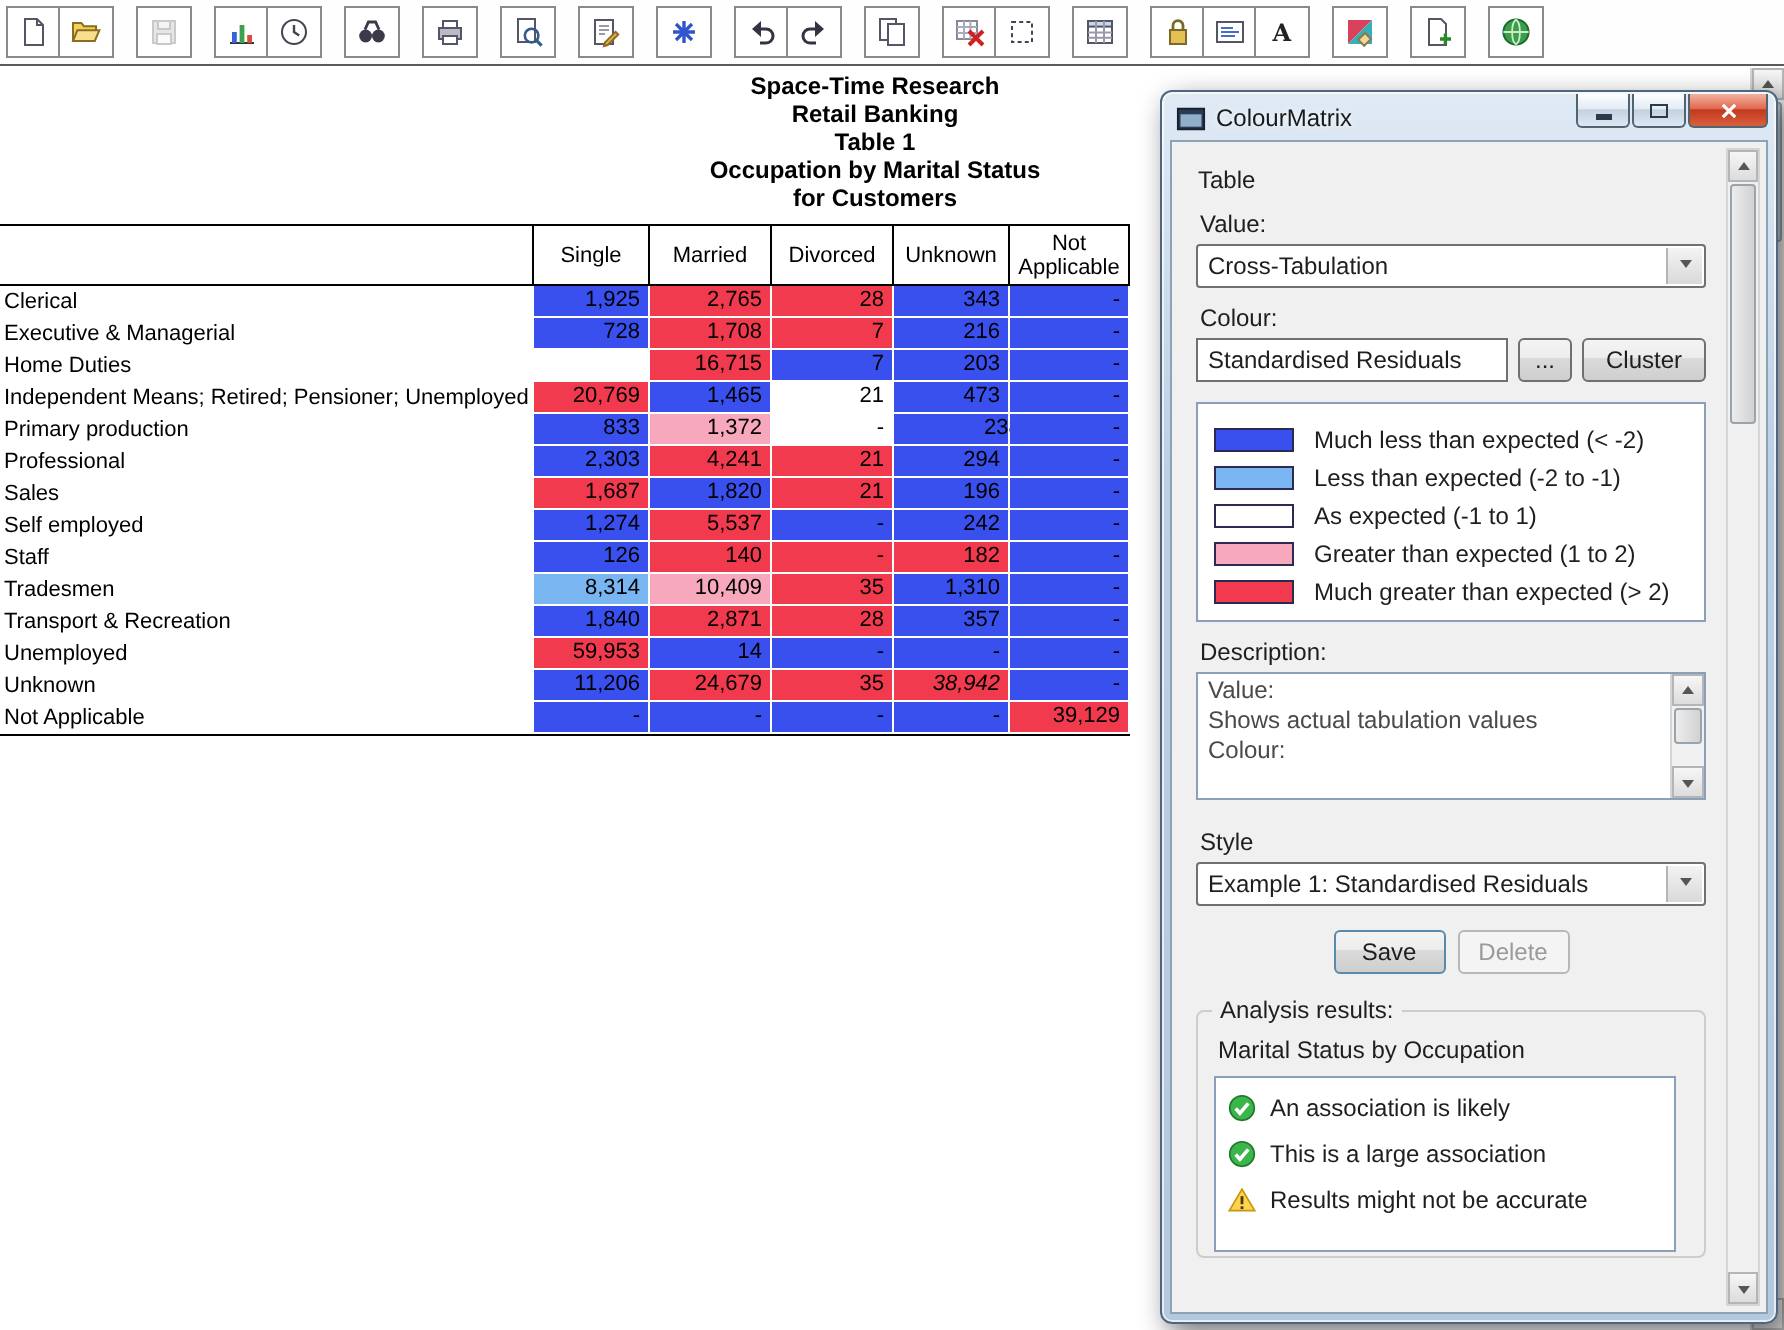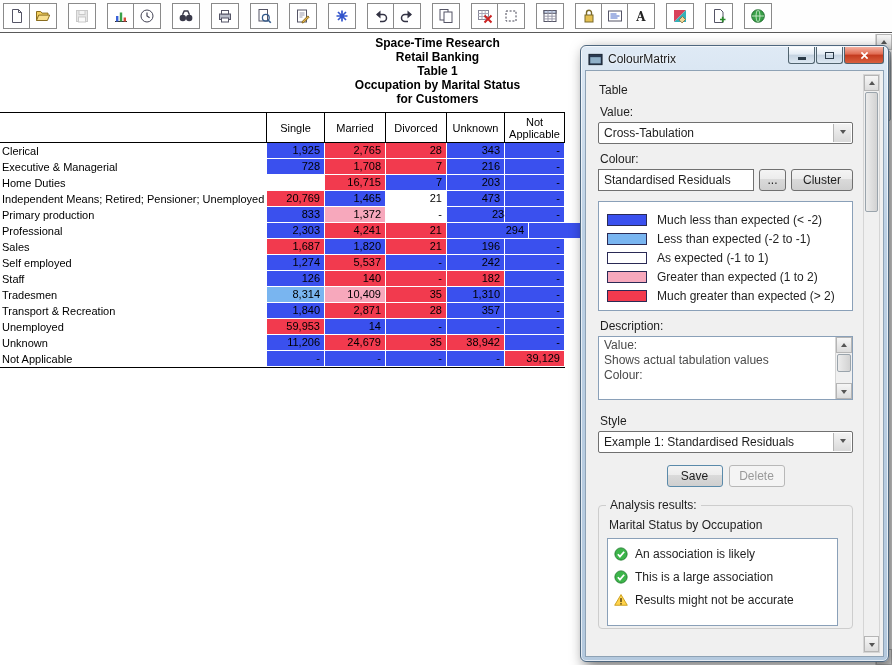--- a/index.html
+++ b/index.html
@@ -348,21 +348,21 @@
             <div class="gcell" style="width: 61px; background: rgb(247, 168, 188);">1,372</div>
             <div class="gcell" style="width: 61px; background: rgb(255, 255, 255);">-</div>
             <div class="gcell" style="width: 58px; background: rgb(58, 80, 238); padding-left: 45px;">238</div>
             <div class="gcell" style="width: 60px; background: rgb(58, 80, 238);">-</div>
           </div>
           <div class="grow">
             <div class="glabel">Professional</div>
             <div class="gcell" style="width: 58px; background: rgb(58, 80, 238);">2,303</div>
             <div class="gcell" style="width: 61px; background: rgb(242, 58, 78);">4,241</div>
             <div class="gcell" style="width: 61px; background: rgb(242, 58, 78);">21</div>
-            <div class="gcell" style="width: 82px; background: rgb(58, 80, 238);">294</div>
+            <div class="gcell" style="width: 58px; background: rgb(58, 80, 238);">294</div>
             <div class="gcell" style="width: 60px; background: rgb(58, 80, 238);">-</div>
           </div>
           <div class="grow">
             <div class="glabel">Sales</div>
             <div class="gcell" style="width: 58px; background: rgb(242, 58, 78);">1,687</div>
             <div class="gcell" style="width: 61px; background: rgb(58, 80, 238);">1,820</div>
             <div class="gcell" style="width: 61px; background: rgb(242, 58, 78);">21</div>
             <div class="gcell" style="width: 58px; background: rgb(58, 80, 238);">196</div>
             <div class="gcell" style="width: 60px; background: rgb(58, 80, 238);">-</div>
           </div>
@@ -404,21 +404,21 @@
             <div class="gcell" style="width: 61px; background: rgb(58, 80, 238);">14</div>
             <div class="gcell" style="width: 61px; background: rgb(58, 80, 238);">-</div>
             <div class="gcell" style="width: 58px; background: rgb(58, 80, 238);">-</div>
             <div class="gcell" style="width: 60px; background: rgb(58, 80, 238);">-</div>
           </div>
           <div class="grow">
             <div class="glabel">Unknown</div>
             <div class="gcell" style="width: 58px; background: rgb(58, 80, 238);">11,206</div>
             <div class="gcell" style="width: 61px; background: rgb(242, 58, 78);">24,679</div>
             <div class="gcell" style="width: 61px; background: rgb(242, 58, 78);">35</div>
-            <div class="gcell" style="width: 58px; background: rgb(242, 58, 78);">38,942</div>
+            <div class="gcell" style="width: 58px; background: rgb(242, 58, 78); font-style: italic;">38,942</div>
             <div class="gcell" style="width: 60px; background: rgb(58, 80, 238);">-</div>
           </div>
           <div class="grow">
             <div class="glabel">Not Applicable</div>
             <div class="gcell" style="width: 58px; background: rgb(58, 80, 238);">-</div>
             <div class="gcell" style="width: 61px; background: rgb(58, 80, 238);">-</div>
             <div class="gcell" style="width: 61px; background: rgb(58, 80, 238);">-</div>
             <div class="gcell" style="width: 58px; background: rgb(58, 80, 238);">-</div>
             <div class="gcell" style="width: 60px; background: rgb(242, 58, 78);">39,129</div>
           </div>

